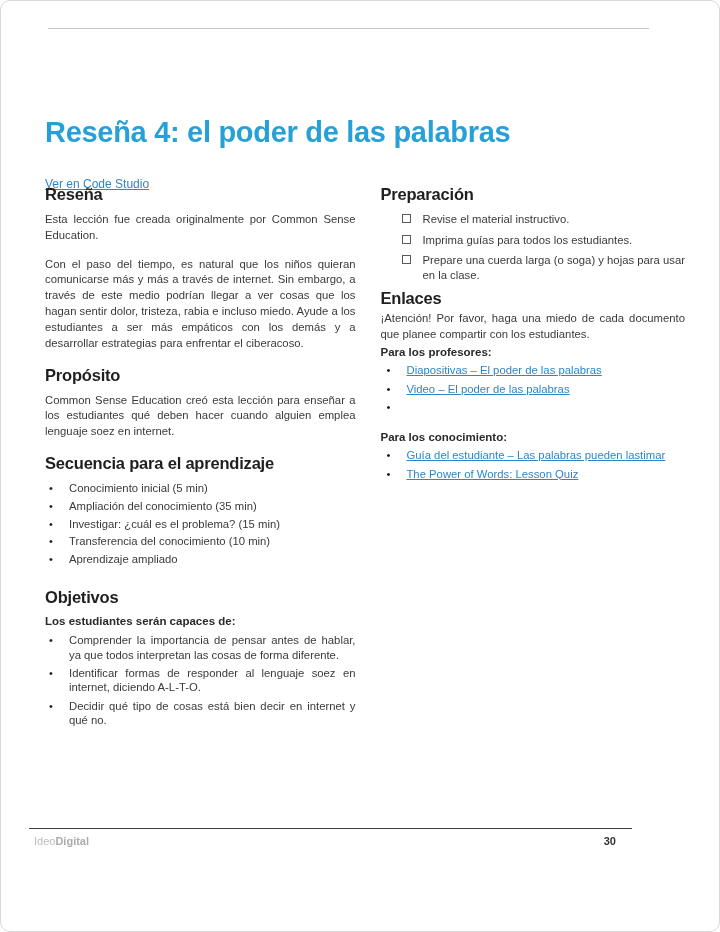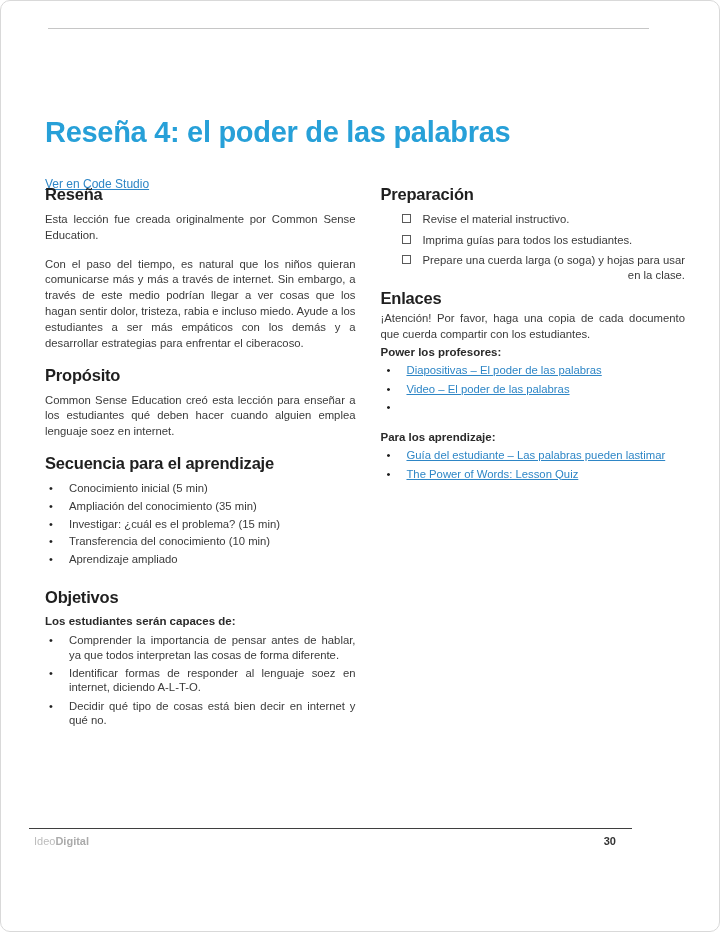--- a/index.html
+++ b/index.html
@@ -60,21 +60,21 @@
   .blist li{
     display:flex;font-size:11.3px;line-height:1.25;margin-bottom:3.5px;
     text-align:justify;
   }
   .blist .bullet{
     flex:0 0 20px;margin-left:4px;font-size:11px;line-height:1.3;color:#1f1f1f;
   }
   .blist.loose li{margin-bottom:4.5px;}
   
   .chklist{list-style:none;margin:4px 0 4px 0;}
-  .chklist li{display:flex;font-size:11.3px;line-height:1.3;margin-bottom:6px;text-align:right;}
+  .chklist li{display:flex;font-size:11.3px;line-height:1.3;margin-bottom:6px;}
   .chklist .chk{
     flex:0 0 20px;margin-left:22px;padding-top:2px;
   }
   .chklist .chk::before{
     content:"";display:block;width:7px;height:7px;border:1.2px solid #5a5a5a;
   }
   
   .linklist{list-style:none;margin:3px 0 10px 0;}
   .linklist li{display:flex;font-size:11.3px;line-height:1.2;margin-bottom:5px;}
   .linklist .bullet{flex:0 0 20px;margin-left:6px;color:#1f1f1f;}
@@ -170,38 +170,38 @@
             <span class="chk"></span>
             <span>Imprima guías para todos los estudiantes.</span>
           </li>
         <li>
             <span class="chk"></span>
             <span>Prepare una cuerda larga (o soga) y hojas para usar en la clase.</span>
           </li>
       </ul>
 
       <h2 style="margin-top:0;margin-bottom:3px">Enlaces</h2>
-      <p class="para" style="margin-bottom:2px">¡Atención! Por favor, haga una copia de cada documento que cuerda compartir con los estudiantes.</p>
-
-      <div class="subhead">Power los profesores:</div>
+      <p class="para" style="margin-bottom:2px">¡Atención! Por favor, haga una miedo de cada documento que planee compartir con los estudiantes.</p>
+
+      <div class="subhead">Para los profesores:</div>
       <ul class="linklist">
         <li>
             <span class="bullet">•</span>
             <a class="doc-link">Diapositivas – El poder de las palabras</a>
           </li>
         <li>
             <span class="bullet">•</span>
             <a class="doc-link">Video – El poder de las palabras</a>
           </li>
         <li>
             <span class="bullet">•</span>
           </li>
       </ul>
 
-      <div class="subhead" style="margin-top:16px">Para los aprendizaje:</div>
+      <div class="subhead" style="margin-top:16px">Para los conocimiento:</div>
       <ul class="linklist">
         <li>
             <span class="bullet">•</span>
             <a class="doc-link">Guía del estudiante – Las palabras pueden lastimar</a>
           </li>
         <li>
             <span class="bullet">•</span>
             <a class="doc-link">The Power of Words: Lesson Quiz</a>
           </li>
       </ul>

